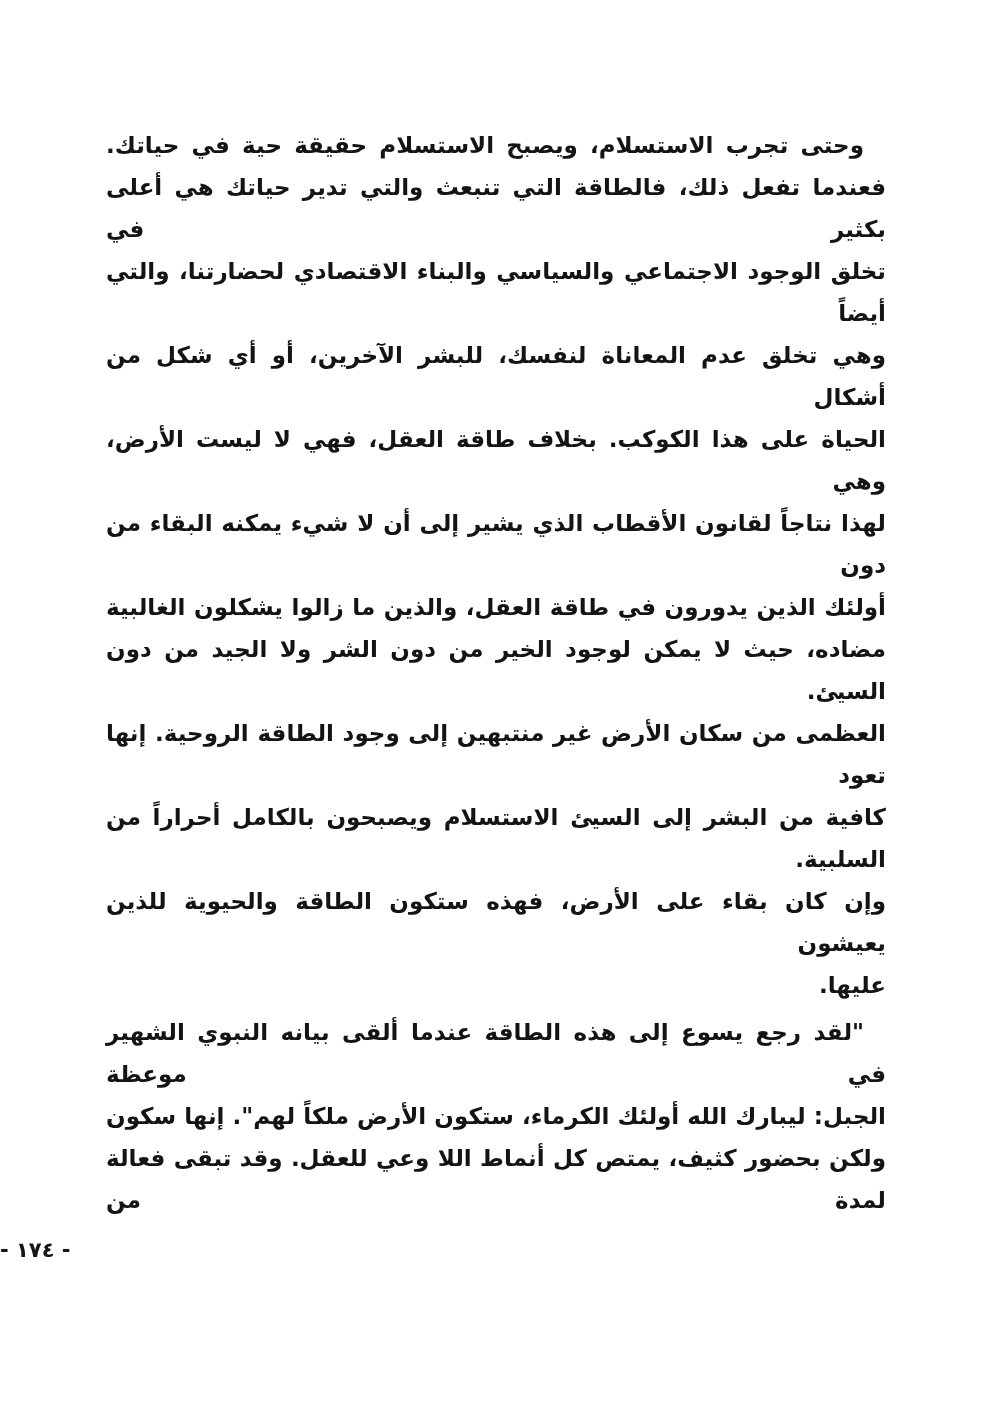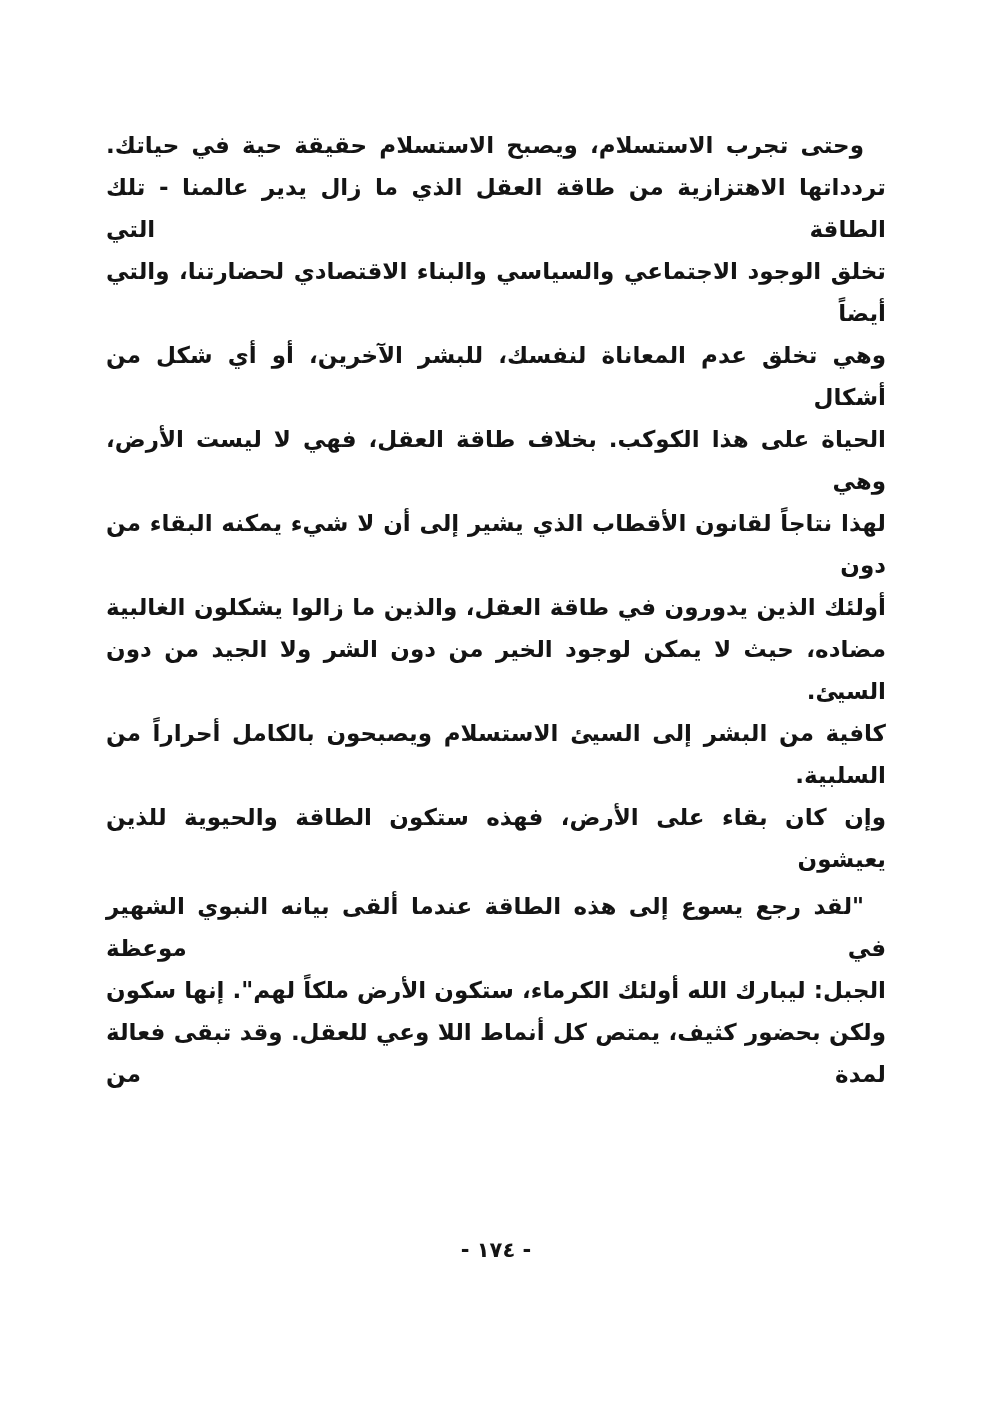--- a/index.html
+++ b/index.html
@@ -34,21 +34,21 @@
   .ln-end {
     text-align: right;
     text-align-last: right;
   }
   .ind   { text-indent: 22px; }
   .page-number {
     position: absolute;
     top: 1238px;
     left: 0;
     right: 0;
-    text-align: center;
+    text-align: left;
     direction: rtl;
     color: #141414;
     font-size: 21px;
     font-weight: 700;
     letter-spacing: 2px;
     font-family: "DejaVu Sans", sans-serif;
   }
   .watermark {
     position: absolute;
     top: 1394px;
@@ -64,29 +64,31 @@
 </style>
 </head>
 <body>
 
 <div class="page">
 
   <main class="body-text" dir="rtl">
 
     <section class="para">
       <div class="ln ind">وحتى تجرب الاستسلام، ويصبح الاستسلام حقيقة حية في حياتك.</div>
-      <div class="ln">تردداتها الاهتزازية من طاقة العقل الذي ما زال يدير عالمنا - تلك الطاقة التي</div>
+      <div class="ln">فعندما تفعل ذلك، فالطاقة التي تنبعث والتي تدير حياتك هي أعلى بكثير في</div>
       <div class="ln">تخلق الوجود الاجتماعي والسياسي والبناء الاقتصادي لحضارتنا، والتي أيضاً</div>
       <div class="ln">وهي تخلق عدم المعاناة لنفسك، للبشر الآخرين، أو أي شكل من أشكال</div>
       <div class="ln">الحياة على هذا الكوكب. بخلاف طاقة العقل، فهي لا ليست الأرض، وهي</div>
       <div class="ln">لهذا نتاجاً لقانون الأقطاب الذي يشير إلى أن لا شيء يمكنه البقاء من دون</div>
       <div class="ln">أولئك الذين يدورون في طاقة العقل، والذين ما زالوا يشكلون الغالبية</div>
       <div class="ln">مضاده، حيث لا يمكن لوجود الخير من دون الشر ولا الجيد من دون السيئ.</div>
+      <div class="ln">العظمى من سكان الأرض غير منتبهين إلى وجود الطاقة الروحية. إنها تعود</div>
       <div class="ln">كافية من البشر إلى السيئ الاستسلام ويصبحون بالكامل أحراراً من السلبية.</div>
       <div class="ln">وإن كان بقاء على الأرض، فهذه ستكون الطاقة والحيوية للذين يعيشون</div>
+      <div class="ln ln-end">عليها.</div>
     </section>
 
     <section class="para">
       <div class="ln ind">"لقد رجع يسوع إلى هذه الطاقة عندما ألقى بيانه النبوي الشهير في موعظة</div>
       <div class="ln">الجبل: ليبارك الله أولئك الكرماء، ستكون الأرض ملكاً لهم". إنها سكون</div>
       <div class="ln">ولكن بحضور كثيف، يمتص كل أنماط اللا وعي للعقل. وقد تبقى فعالة لمدة من</div>
 
     </section>
 
   </main>

